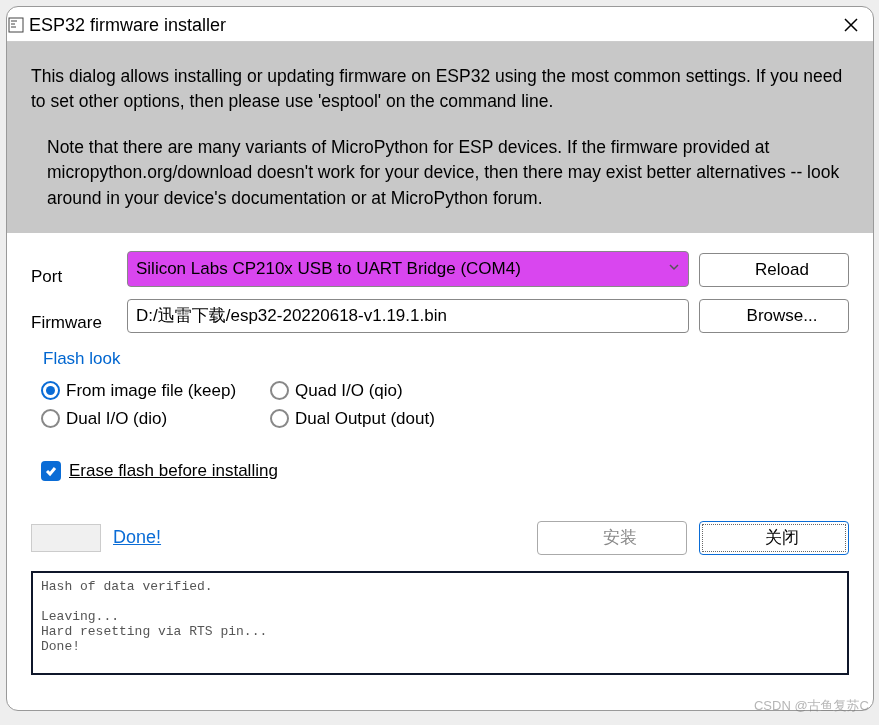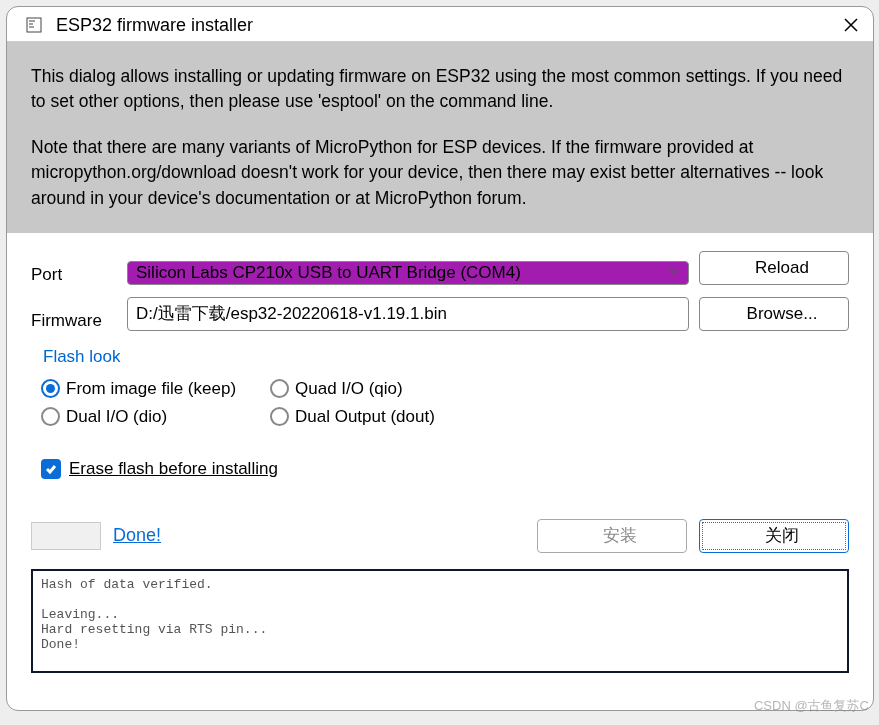--- a/index.html
+++ b/index.html
@@ -19,22 +19,22 @@
       background: #fff;
       border: 1px solid #999;
       border-radius: 12px;
       display: flex;
       flex-direction: column;
       overflow: hidden;
     }
     .titlebar {
       display: flex;
       align-items: center;
-      padding: 6px 10px 4px 18px;
-      gap: 13px;
+      padding: 6px 10px 4px 0;
+      gap: 4px;
       border-bottom: 1px solid #ccc;
     }
     .titlebar .title-text {
       flex: 1;
       font-size: 18px;
       color: #000;
     }
     .close-x {
       width: 24px; height: 24px;
       display: flex; align-items: center; justify-content: center;
@@ -42,21 +42,21 @@
       cursor: pointer;
     }
     .intro {
       background: #c8c8c8;
       padding: 22px 24px;
       font-size: 17.5px;
       color: #000;
       line-height: 1.45;
     }
     .intro p { margin-bottom: 20px; }
-    .intro p:last-child { margin-bottom: 0; }
+    .intro p:last-child { margin-bottom: 0; margin-left: 16px; }
     .form-area {
       padding: 18px 24px 10px 24px;
       display: flex;
       flex-direction: column;
       gap: 12px;
     }
     .row {
       display: flex;
       align-items: flex-end;
       gap: 10px;
@@ -64,26 +64,26 @@
     .row-label {
       width: 86px;
       font-size: 17px;
     }
     .select-wrap {
       position: relative;
       flex: 1;
     }
     .select {
       width: 100%;
-      height: 24px;
+      height: 36px;
       border: 1px solid #888;
       border-radius: 4px;
       padding: 4px 32px 4px 8px;
       font-size: 17px;
-      background: #a21caf;
+      background: #d946ef;
       display: flex;
       align-items: center;
       cursor: pointer;
     }
     .chevron {
       position: absolute;
       right: 8px;
       top: 50%;
       transform: translateY(-50%);
       pointer-events: none;

